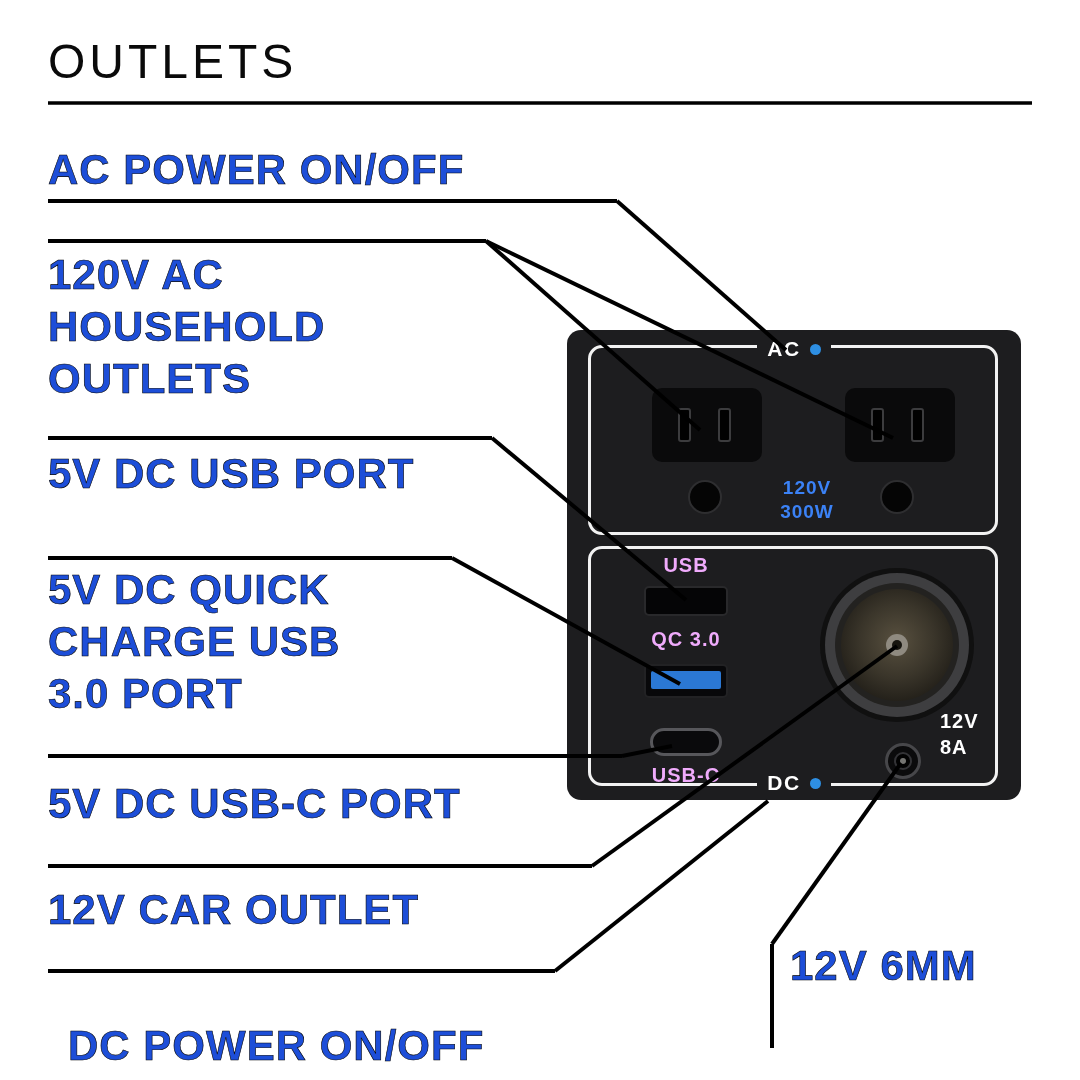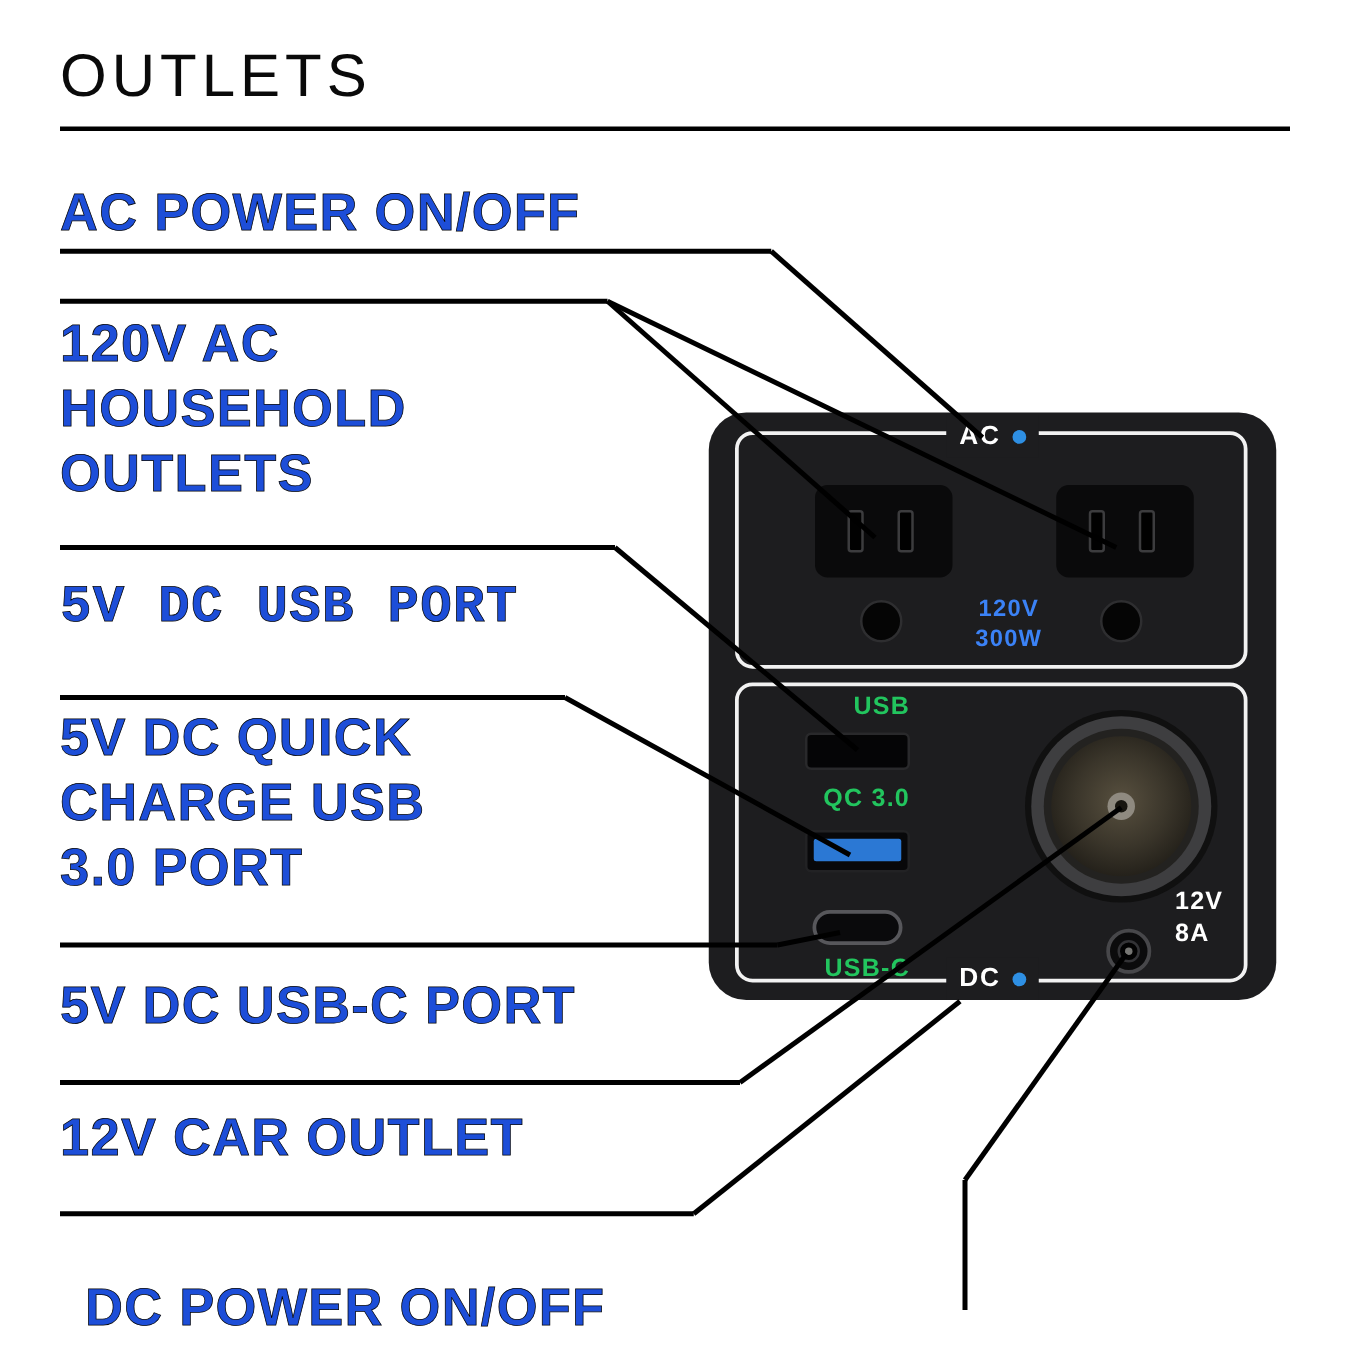--- a/index.html
+++ b/index.html
@@ -13,31 +13,31 @@
     font-size: 48px; font-weight: 400; letter-spacing: 4px; color: #0a0a0a;
   }
 
   .callout-label {
     position: absolute; left: 48px; color: #1d4ed8;
     font-weight: 700; font-size: 42px; letter-spacing: 1px; line-height: 52px;
     -webkit-text-stroke: 0.6px #000;
   }
   .lbl-ac        { top: 144px; }
   .lbl-household { top: 249px; }
-  .lbl-usb       { top: 460px; font-family: Liberation Mono, monospace; }
+  .lbl-usb       { top: 448px; }
   .lbl-qc        { top: 564px; }
   .lbl-usbc      { top: 778px; }
   .lbl-car       { top: 884px; }
   .lbl-dcpower   { top: 1020px; margin-left: 20px; }
   .lbl-6mm       { left: 790px; top: 940px; }
 
   
   .panel {
     position: absolute; left: 567px; top: 330px; width: 454px; height: 470px;
-    background: var(--panel-black, #1d1d1f); border-radius: 30px; z-index: 1;
+    background: var(--panel-black, #1d1d1f); border-radius: 14px; z-index: 1;
   }
   .outline { position: absolute; border: 3px solid #f2f2f2; border-radius: 14px; }
   .outline-top    { left: 21px; top: 15px;  width: 410px; height: 190px; }
   .outline-bottom { left: 21px; top: 216px; width: 410px; height: 240px; }
 
   .badge {
     position: absolute; width: 74px; height: 34px; background: var(--panel-black, #1d1d1f);
     display: flex; align-items: center; justify-content: center; gap: 9px; z-index: 3;
   }
   .badge-ac { left: 190px; top: 2px; }
@@ -63,22 +63,22 @@
   }
   .ground-left  { left: 121px; top: 150px; }
   .ground-right { left: 313px; top: 150px; }
 
   .rating {
     position: absolute; left: 195px; top: 146px; width: 90px; text-align: center;
     color: #3b82f6; font-weight: 700; font-size: 19px; line-height: 24px; letter-spacing: 1px; z-index: 2;
   }
 
   .usb-label, .qc-label, .usbc-label {
-    position: absolute; left: 77px; width: 84px; text-align: right;
-    color: #22c55e; font-weight: 700; font-size: 20px; letter-spacing: 1px; z-index: 2;
+    position: absolute; left: 77px; width: 84px; text-align: center;
+    color: #f0abfc; font-weight: 700; font-size: 20px; letter-spacing: 1px; z-index: 2;
   }
   .usb-label  { top: 224px; }
   .qc-label   { top: 298px; }
   .usbc-label { top: 434px; }
 
   .usb-port {
     position: absolute; left: 77px; top: 256px; width: 84px; height: 30px;
     background: #050506; border: 2px solid #29292b; border-radius: 5px; z-index: 2;
   }
   .qc-port {
@@ -141,20 +141,21 @@
     <div>3.0 PORT</div>
   </div>
 
   <div class="callout-label lbl-usbc">5V DC USB-C PORT</div>
 
   <div class="callout-label lbl-car">12V CAR OUTLET</div>
 
   <div class="callout-label lbl-dcpower">DC POWER ON/OFF</div>
 
   <div class="callout-label lbl-6mm">
+    <div>12V 6MM</div>
   </div>
 
   <div class="panel">
     <div class="outline outline-top"></div>
     <div class="outline outline-bottom"></div>
 
     <div class="badge badge-ac">
       <span class="badge-txt">AC</span>
       <span class="dot"></span>
     </div>

